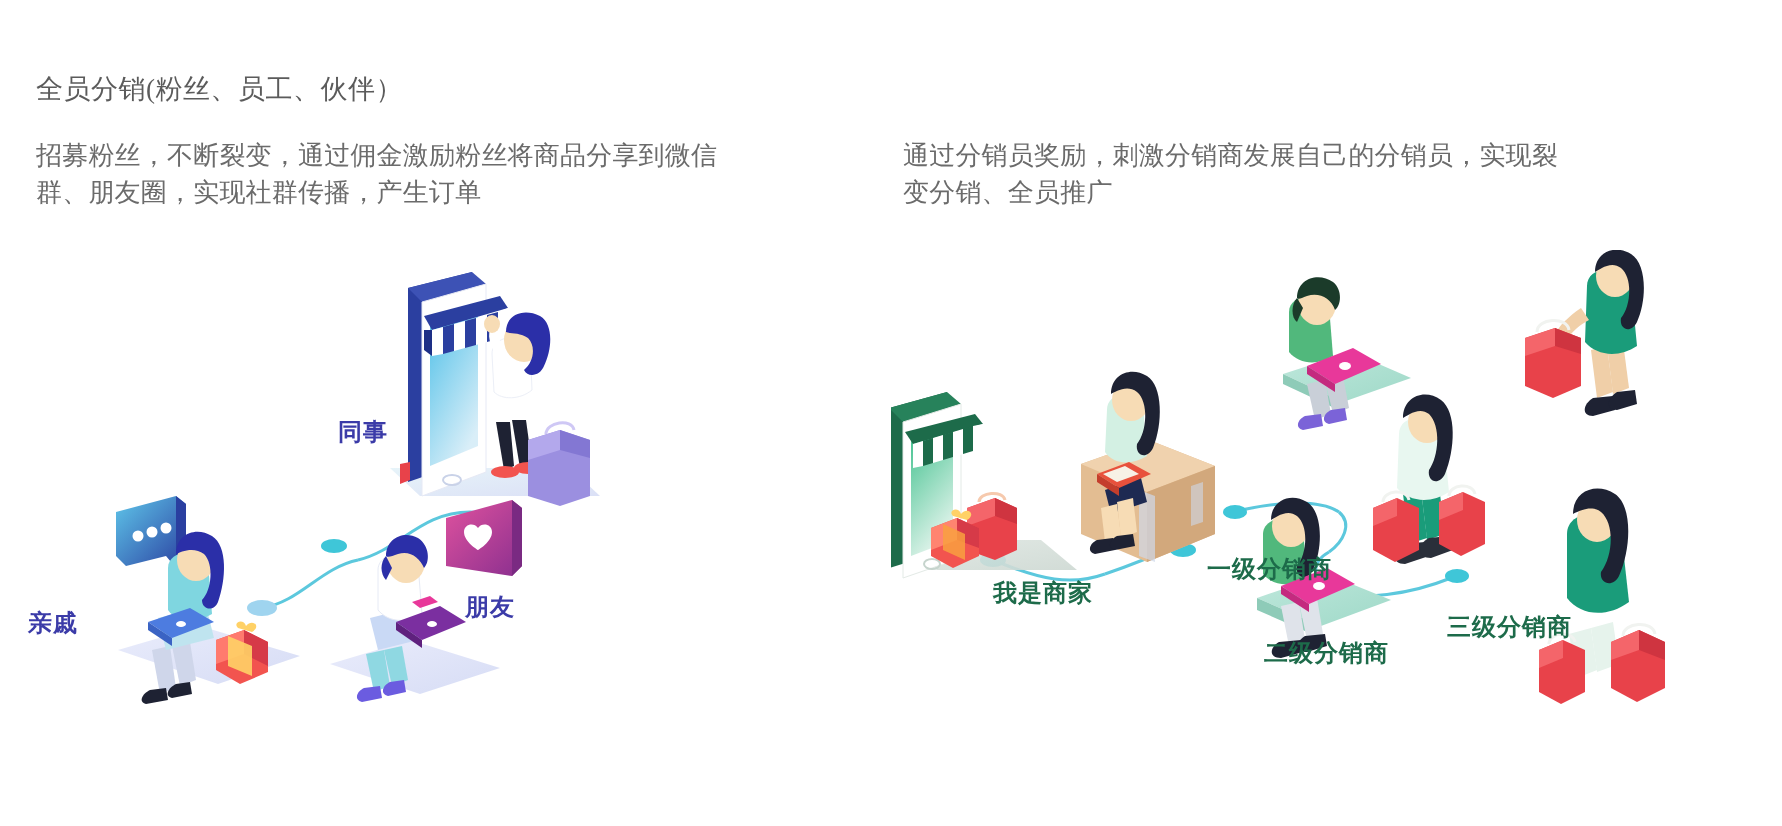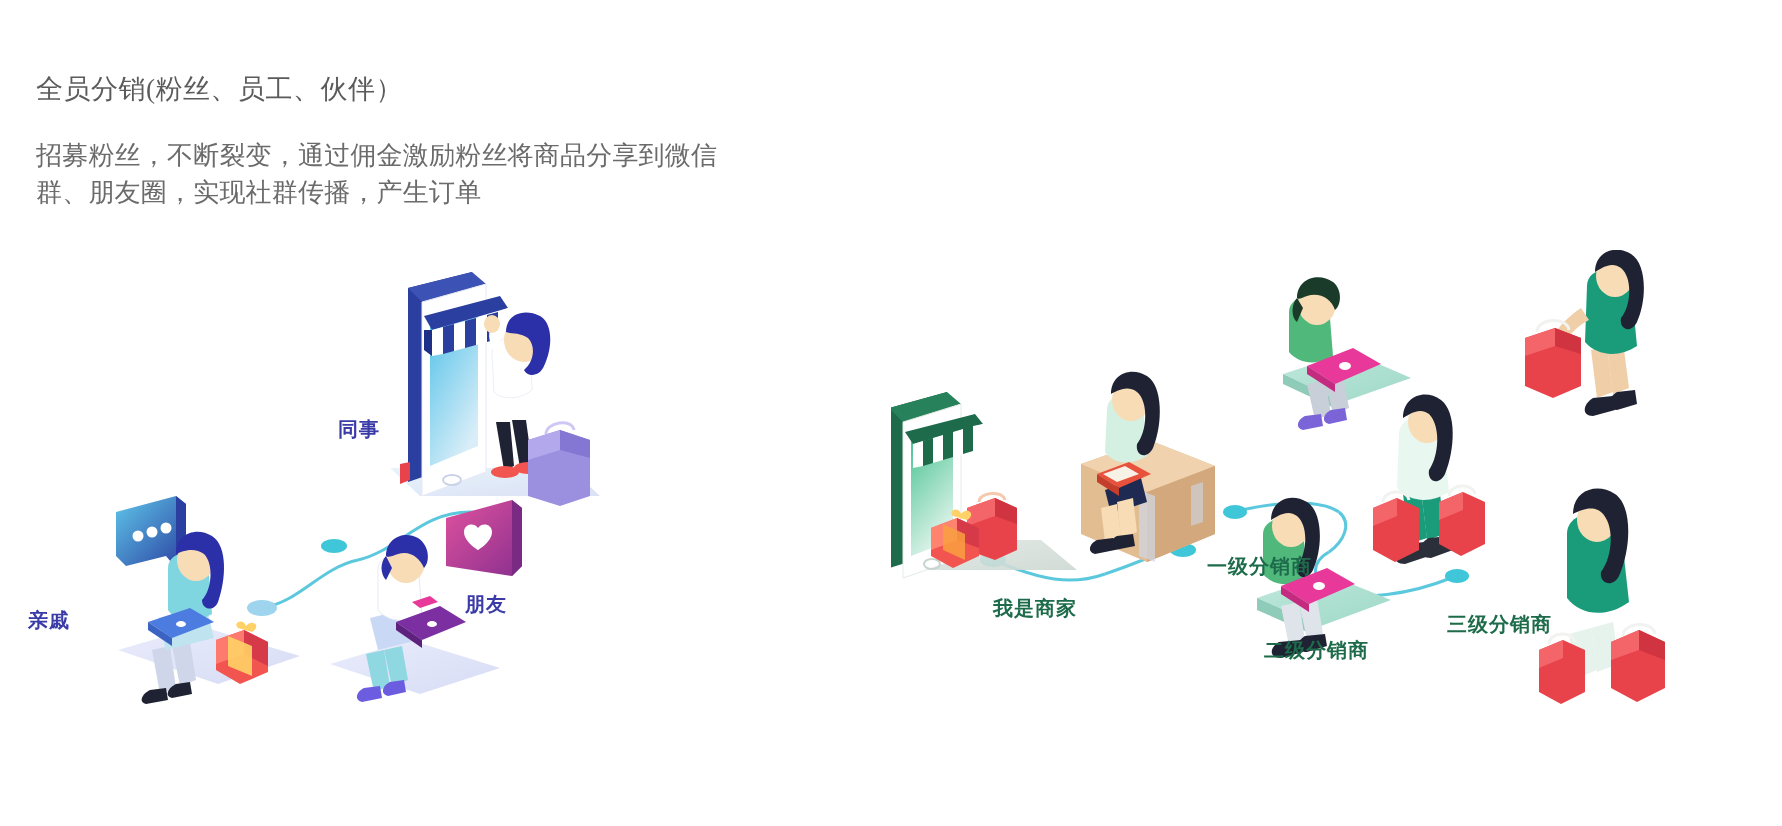--- a/index.html
+++ b/index.html
@@ -43,21 +43,21 @@
   .col-right .body-text{ left: 12px; top: 138px; width: 660px; }
 
   
   .illus { position: absolute; left: 0; top: 250px; width: 891px; height: 576px; }
   .illus svg { display: block; width: 891px; height: 576px; }
 
   .lbl {
     position: absolute;
     font-family: "DejaVu Sans", "Liberation Sans", sans-serif;
     font-weight: 700;
-    font-size: 20px;
+    font-size: 24px;
     letter-spacing: 1px;
     white-space: nowrap;
   }
   .lbl-blue  { color: #3b3ba8; }
   .lbl-green { color: #1d6b4a; }
 </style>
 </head>
 <body>
 
 <div class="page">
@@ -235,20 +235,21 @@
 
       <div class="lbl lbl-blue" style="left:28px; top:357px;">亲戚</div>
       <div class="lbl lbl-blue" style="left:338px; top:166px;">同事</div>
       <div class="lbl lbl-blue" style="left:465px; top:341px;font-family:Liberation Serif, serif;">朋友</div>
     </div>
   </div>
 
   <div class="col col-right">
 
 
+    <div class="body-text">通过分销员奖励，刺激分销商发展自己的分销员，实现裂变分销、全员推广</div>
 
     <div class="illus">
       <svg viewBox="0 0 891 576" xmlns="http://www.w3.org/2000/svg">
         <defs>
           <linearGradient id="rg-screen" x1="0" y1="0" x2="0.4" y2="1">
             <stop offset="0%" stop-color="#3fc08d"></stop>
             <stop offset="100%" stop-color="#dff3ea"></stop>
           </linearGradient>
           <linearGradient id="rg-floor" x1="0" y1="0" x2="1" y2="1">
             <stop offset="0%" stop-color="#dfe7e2"></stop>
@@ -416,20 +417,20 @@
           <polygon points="648,400 672,390 694,400 694,442 670,454 648,442" fill="#e8424a"></polygon>
           <polygon points="648,400 672,390 672,408 648,418" fill="#f4656a"></polygon>
           <path d="M658 394 C 658 382, 682 380, 684 392" fill="none" stroke="#f1f3f0" stroke-width="3"></path>
           <polygon points="720,392 748,380 774,392 774,438 746,452 720,438" fill="#e8424a"></polygon>
           <polygon points="720,392 748,380 748,400 720,410" fill="#f4656a"></polygon>
           <polygon points="748,380 774,392 774,410 748,400" fill="#cf3440"></polygon>
           <path d="M732 386 C 732 372, 762 370, 764 384" fill="none" stroke="#f1f3f0" stroke-width="3"></path>
         </g>
       </svg>
 
-      <div class="lbl lbl-green" style="left:102px; top:345px;">我是商家</div>
+      <div class="lbl lbl-green" style="left:102px; top:327px;">我是商家</div>
       <div class="lbl lbl-green" style="left:300px; top:303px;margin-left:16px;">一级分销商</div>
       <div class="lbl lbl-green" style="left:373px; top:387px;">二级分销商</div>
       <div class="lbl lbl-green" style="left:556px; top:361px;">三级分销商</div>
     </div>
   </div>
 
 </div>
 
 </body></html>

